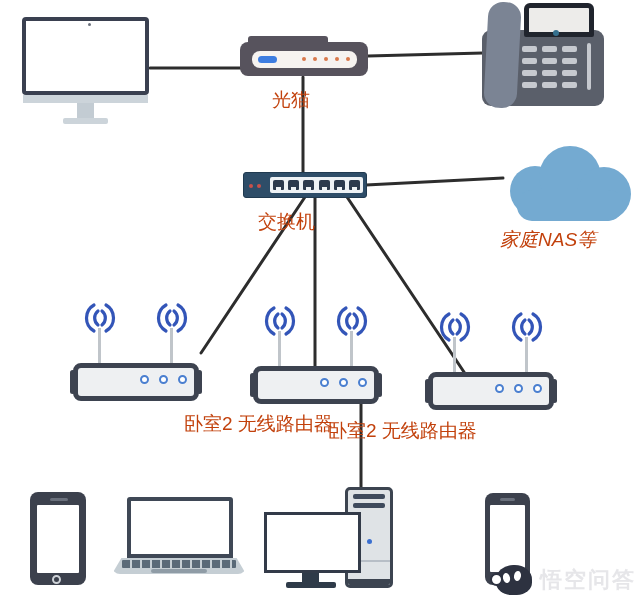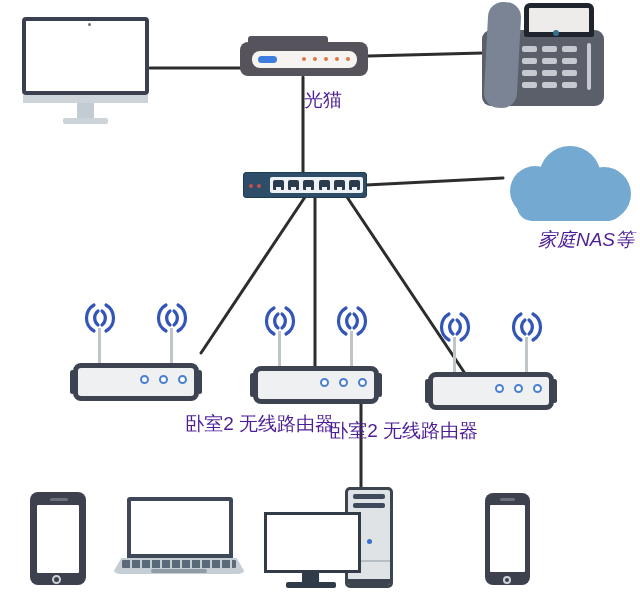--- a/index.html
+++ b/index.html
@@ -1,20 +1,20 @@
 <!DOCTYPE html>
 <html><head>
 <meta charset="utf-8">
 <style>
   * { margin:0; padding:0; box-sizing:border-box; }
   body { background:#ffffff; font-family:"Liberation Sans","DejaVu Sans",sans-serif; }
   #canvas { position:relative; width:640px; height:606px; background:#ffffff; overflow:hidden; }
   #wires { position:absolute; left:0; top:0; z-index:0; }
   .node { position:absolute; z-index:2; }
-  .lbl { position:absolute; z-index:3; font-size:19px; color:#4c1d95; text-align:right; white-space:nowrap; }
+  .lbl { position:absolute; z-index:3; font-size:19px; color:#c2410c; text-align:left; white-space:nowrap; }
 
   
   .tv-frame { position:absolute; left:22px; top:17px; width:127px; height:78px; background:#ffffff;
               border:4px solid #3a4050; border-radius:4px; }
   .tv-cam { position:absolute; left:62px; top:2px; width:3px; height:3px; background:#6a707c; border-radius:50%; }
   .tv-chin { position:absolute; left:23px; top:95px; width:125px; height:8px; background:#ccd4da; }
   .tv-neck { position:absolute; left:77px; top:103px; width:17px; height:16px; background:#c3ccd3; }
   .tv-base { position:absolute; left:63px; top:118px; width:45px; height:6px; background:#ccd4da; border-radius:2px; }
 
   
@@ -166,20 +166,21 @@
       <div class="sw-panel">
         <span class="sw-port"></span>
         <span class="sw-port"></span>
         <span class="sw-port"></span>
         <span class="sw-port"></span>
         <span class="sw-port"></span>
         <span class="sw-port"></span>
       </div>
     </div>
   </div>
+  <div class="lbl" style="left:258px; top:209px; width:95px;">交换机</div>
 
   <svg class="cloud" width="142" height="82" viewBox="0 0 142 82">
     <g fill="#74aad1">
       <circle cx="40" cy="47" r="25"></circle>
       <circle cx="75" cy="33" r="31"></circle>
       <circle cx="109" cy="50" r="27"></circle>
       <rect x="22" y="46" width="106" height="31" rx="15"></rect>
     </g>
   </svg>
   <div class="lbl" style="left:500px; top:227px; width:134px;font-style:italic;">家庭NAS等</div>
@@ -301,14 +302,20 @@
     <div class="dm-base"></div>
   </div>
 
   <div class="node">
     <div class="sp-body" style="left:485px; top:493px; width:45px; height:92px;"></div>
     <div class="sp-speaker" style="left:500px; top:498px; width:15px;"></div>
     <div class="sp-screen" style="left:490px; top:505px; width:35px; height:67px;"></div>
     <div class="sp-home" style="left:503px; top:576px; width:8px; height:8px;"></div>
   </div>
 
+  <div class="wm">
+    <div class="wm-head">
+      <span class="wm-ball"></span>
+    </div>
+    <span class="wm-text">悟空问答</span>
+  </div>
 
 </div>
 
 </body></html>

